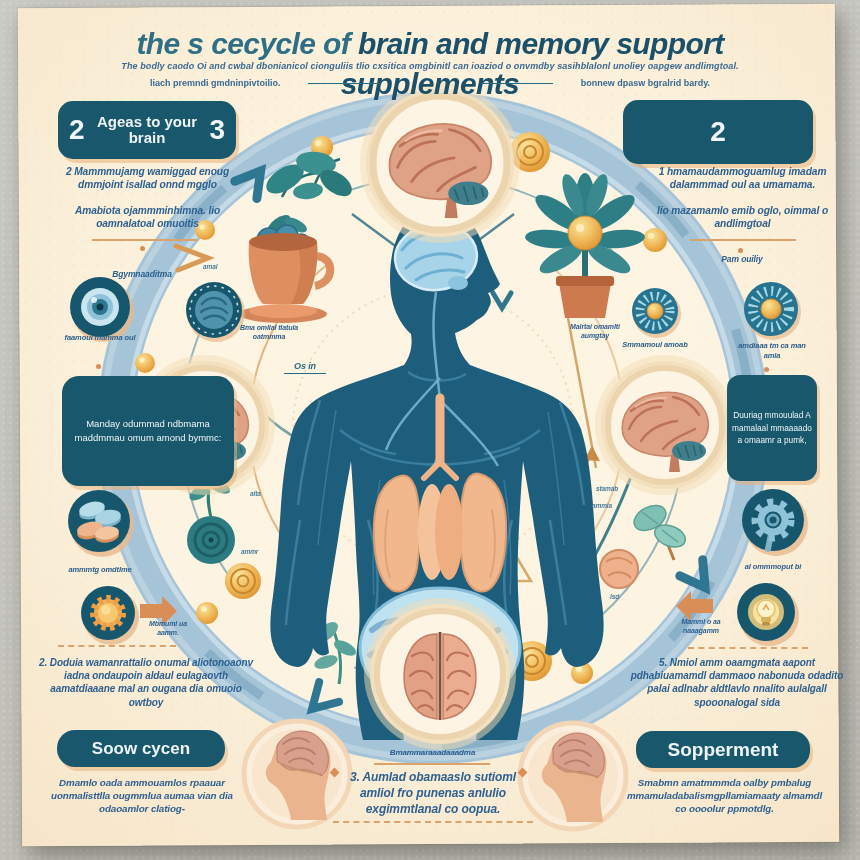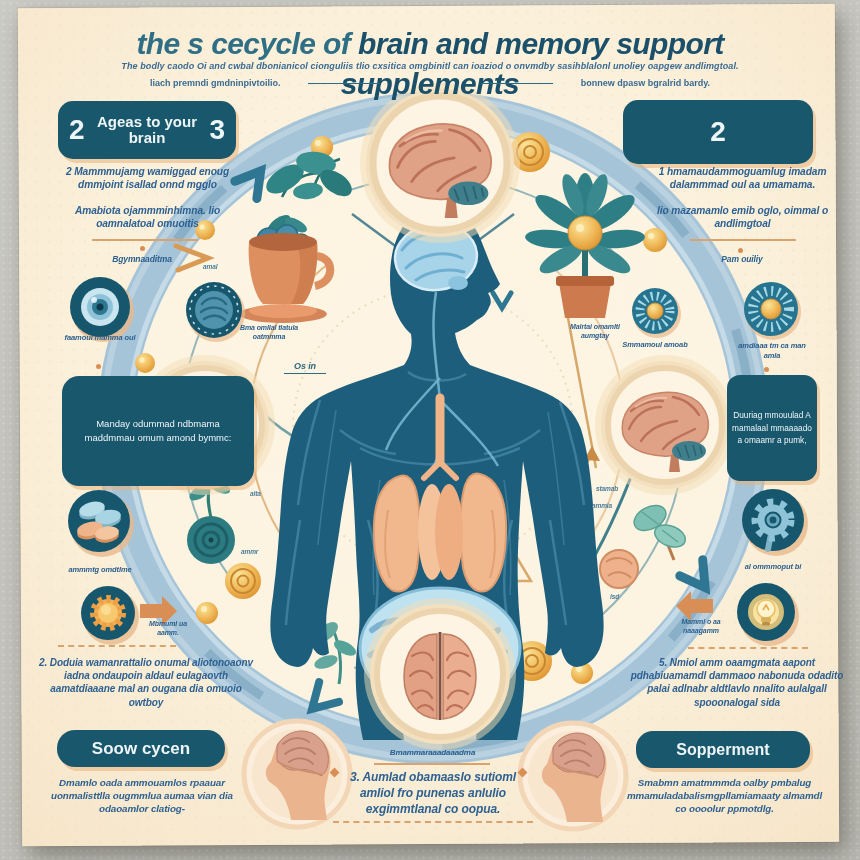--- a/index.html
+++ b/index.html
@@ -46,45 +46,45 @@
 
   
   #lbadge{left:58px;top:101px;width:178px;height:58px;}
   #rbadge{left:623px;top:100px;width:190px;height:64px;}
   .hnum{font-size:28px;font-weight:800;padding:0 11px;}
   .htitle{font-size:15px;font-weight:800;line-height:1.08;flex:1;}
   #rbadge .htitle{font-size:14px;}
   #lp1{left:45px;top:165px;width:205px;font-size:10.2px;}
   #lp2{left:45px;top:204px;width:205px;font-size:10.2px;}
   #lrule1{left:92px;top:239px;width:106px;}
-  #lcap1{left:62px;top:254px;width:160px;font-size:8.5px;}
+  #lcap1{left:62px;top:269px;width:160px;font-size:8.5px;}
   #leyecap{left:58px;top:333px;width:84px;}
   #lbox{left:62px;top:376px;width:152px;height:98px;border-radius:17px;
-        font-size:9.5px;line-height:1.5;padding:6px 20px;}
+        font-size:9.5px;line-height:1.5;padding:6px 10px;}
   #lpillscap{left:49px;top:565px;width:102px;}
   #lsunlabel{left:139px;top:619px;width:58px;font-size:7px;}
   #ldash{left:58px;top:645px;width:118px;}
   #lp3{left:36px;top:656px;width:220px;font-size:10px;}
   #lbadge2{left:57px;top:730px;width:168px;height:37px;border-radius:18px;font-size:17px;font-weight:800;}
   #lp4{left:34px;top:777px;width:216px;font-size:9.8px;}
 
   
   #rp1{left:640px;top:165px;width:205px;font-size:10.2px;}
   #rp2{left:640px;top:204px;width:205px;font-size:10.2px;}
   #rrule1{left:690px;top:239px;width:106px;}
   #rcap1{left:662px;top:254px;width:160px;font-size:8.5px;}
   #rcell1cap{left:621px;top:340px;width:68px;}
   #rcell2cap{left:736px;top:341px;width:72px;}
   #rbox{left:727px;top:375px;width:84px;height:96px;border-radius:13px;
         font-size:8.3px;line-height:1.5;padding:5px 3px;}
   #rgearcap{left:724px;top:562px;width:98px;}
   #rbulblabel{left:671px;top:617px;width:60px;font-size:7px;}
   #rdash{left:688px;top:647px;width:120px;}
   #rp3{left:627px;top:656px;width:220px;font-size:10px;}
-  #rbadge2{left:636px;top:731px;width:174px;height:37px;border-radius:17px;font-size:16px;font-weight:800;}
+  #rbadge2{left:636px;top:731px;width:174px;height:37px;border-radius:17px;font-size:19px;font-weight:800;}
   #rp4{left:621px;top:777px;width:207px;font-size:9.8px;}
 
   
   #cupcap{left:237px;top:323px;width:64px;font-size:7px;}
   #oslabel{left:284px;top:361px;width:42px;font-size:9px;color:#2b6c84;font-weight:700;
            border-bottom:1.5px solid #2b6c84;padding-bottom:0;}
   #potcap{left:559px;top:322px;width:72px;font-size:7px;}
   #m1{left:203px;top:263px;}#m2{left:596px;top:485px;}#m3{left:592px;top:502px;}
   #m4{left:610px;top:593px;}#m5{left:250px;top:490px;}#m6{left:241px;top:548px;}
   #bcap{left:355px;top:748px;width:155px;font-size:8px;}

